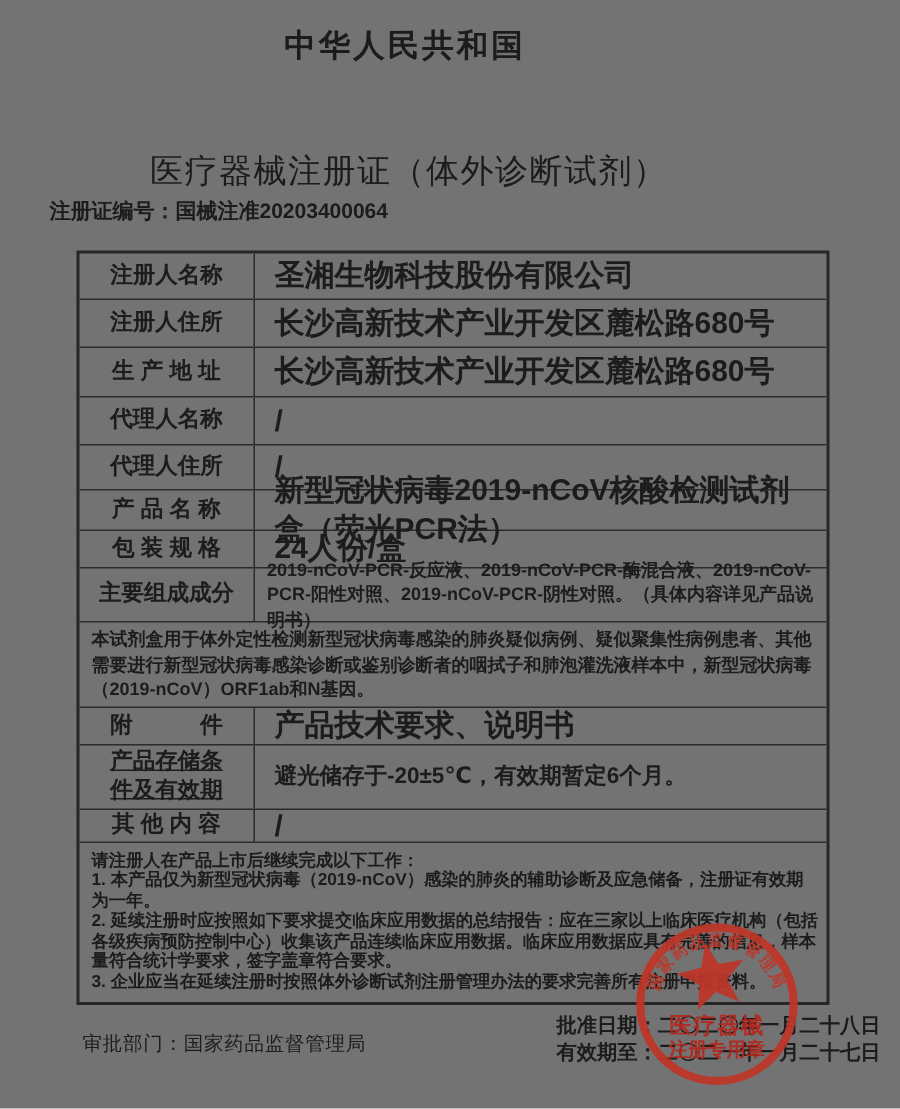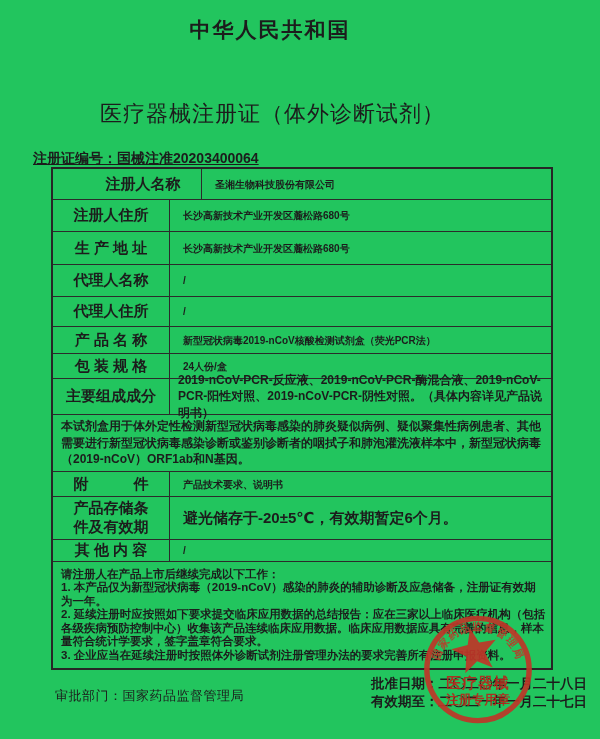--- a/index.html
+++ b/index.html
@@ -1,39 +1,39 @@
 <!DOCTYPE html>
 <html><head>
 <meta charset="utf-8">
 <style>
   * { margin:0; padding:0; box-sizing:border-box; }
   html,body { background:#ffffff; }
   body { font-family:"Liberation Sans","DejaVu Sans",sans-serif; color:#1c1c1c; }
-  .page { position:relative; width:600px; height:739px; background:#22c55e; overflow:hidden; }
+  .page { position:relative; width:600px; height:739px; background:#737373; overflow:hidden; }
 
   .doc-title { position:absolute; top:16px; left:0; width:540px; text-align:center;
     font-size:21px; font-weight:700; letter-spacing:2px; }
   .doc-subtitle { position:absolute; top:99px; left:0; width:545px; text-align:center;
     font-size:22px; font-weight:400; letter-spacing:1px; }
-  .reg-line { position:absolute; top:150px; left:33px; font-size:14px; font-weight:700;text-decoration:underline; }
+  .reg-line { position:absolute; top:132px; left:33px; font-size:14px; font-weight:700; }
 
   .cert-table { position:absolute; top:167px; left:51px; width:502px;
     border:2.5px solid #262626; background:transparent; }
   .row { display:flex; border-top:1.5px solid #2b2b2b; }
-  .row:first-child { border-top:none;padding-left:32px; }
+  .row:first-child { border-top:none; }
   .cell-label { width:117px; flex:0 0 117px; border-right:1.5px solid #2b2b2b;
     display:flex; align-items:center; justify-content:center; text-align:center;
     font-size:15px; font-weight:700; white-space:pre-wrap; line-height:1.25; }
   .cell-value { flex:1; display:flex; align-items:center; padding:2px 6px 2px 13px;
-    font-size:10px; font-weight:700; line-height:1.3; }
+    font-size:20px; font-weight:700; line-height:1.3; }
   .cell-value.small { font-size:12px; line-height:16.5px; padding:3px 8px 3px 8px; }
   .cell-value.tiny { font-size:11.5px; line-height:13.5px; padding:2px 4px 2px 8px;
     white-space:pre-wrap; }
   .cell-value.mid { font-size:15px; }
-  .wrap5 { display:inline-block; width:82px; }
+  .wrap5 { display:inline-block; width:82px;text-decoration:underline; }
 
   .h30{height:30px}.h32{height:32px}.h33{height:33px}.h27{height:27px}
   .h25{height:25px}.h36{height:36px}.h57{height:57px}.h43{height:43px}
   .h22{height:22px}.h107{height:107px}
 
   .footer-dept { position:absolute; top:687px; left:55px; font-size:13px; font-weight:400;
     letter-spacing:0.5px; }
   .footer-dates { position:absolute; top:675px; left:371px; font-size:13.5px;
     font-weight:700; line-height:18px; white-space:nowrap; }
 

